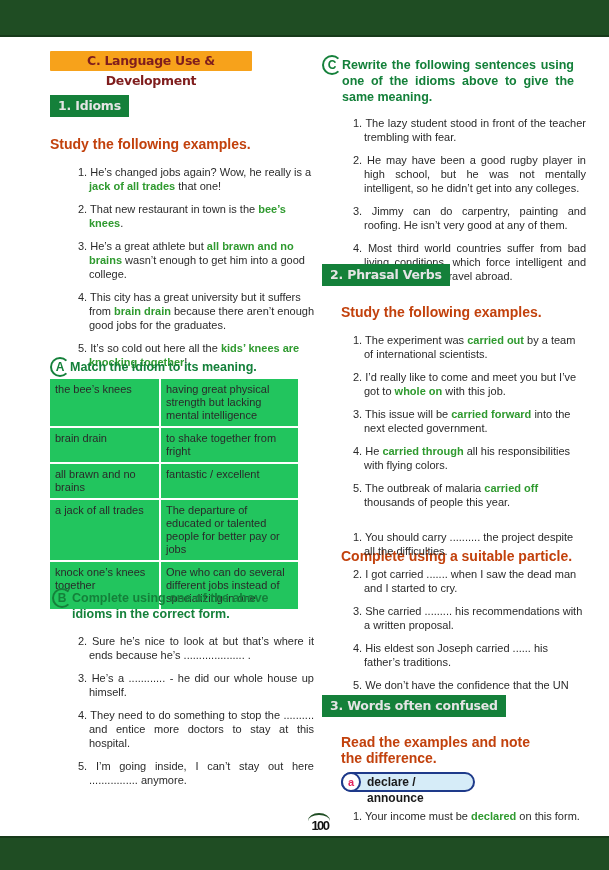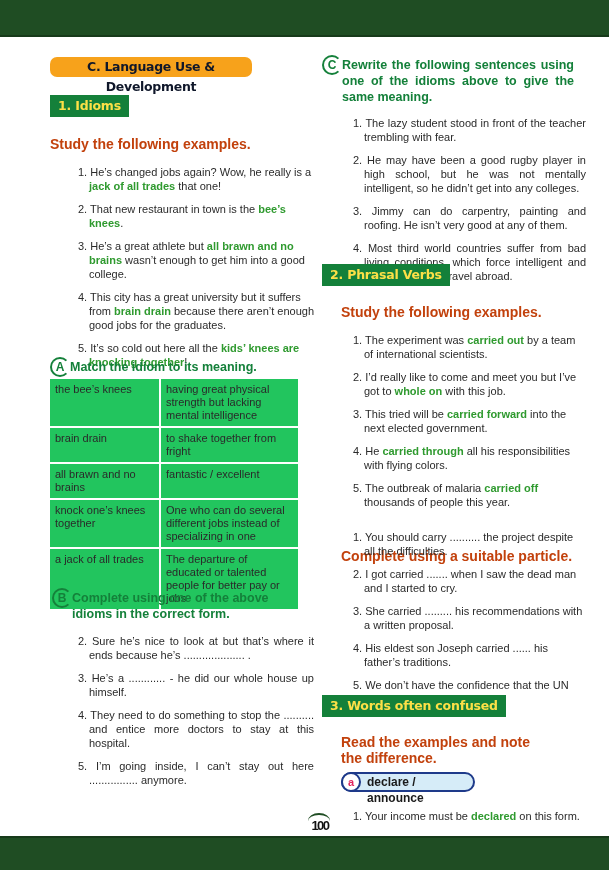--- a/index.html
+++ b/index.html
@@ -6,28 +6,28 @@
   body {
     width: 609px; height: 870px; position: relative; overflow: hidden;
     background: #ffffff;
     font-family: "Liberation Sans", sans-serif;
     color: #222;
   }
   .top-band { position: absolute; left: 0; top: 0; width: 609px; height: 35px; background: #1f4d23; border-bottom: 2px solid #173a1a; }
   .bottom-band { position: absolute; left: 0; top: 836px; width: 609px; height: 34px; background: #1f4d23; border-top: 2px solid #173a1a; }
 
   .section-pill {
-    position: absolute; left: 50px; top: 57px; width: 202px; height: 20px;
-    background: #f7a21b; border-radius: 7px;
-    color: #0f172a; font-weight: bold; font-size: 12.5px;
+    position: absolute; left: 50px; top: 51px; width: 202px; height: 20px;
+    background: #f7a21b; border-radius: 1px;
+    color: #7f1d1d; font-weight: bold; font-size: 12.5px;
     line-height: 20px; text-align: center; font-family: "DejaVu Sans", sans-serif;
     letter-spacing: -0.3px;
   }
   .sec-box {
-    position: absolute; background: #14803a; color: #fde047;
+    position: absolute; background: #14803a; color: #e5e5e5;
     font-weight: bold; font-size: 12.5px; line-height: 22px; padding: 0 8px;
     font-family: "DejaVu Sans", sans-serif; letter-spacing: -0.2px;
   }
   .green-head {
     position: absolute; color: #c2410c; font-weight: bold; font-size: 14px; line-height: 16px;
     font-family: "Liberation Sans", sans-serif;
   }
   .letter-head {
     position: absolute; color: #14803a; font-weight: bold; font-size: 12.5px; line-height: 16px;
   }
@@ -108,26 +108,26 @@
       </tr>
   <tr>
         <td class="c1">brain drain</td>
         <td>to shake together from fright</td>
       </tr>
   <tr>
         <td class="c1">all brawn and no brains</td>
         <td>fantastic / excellent</td>
       </tr>
   <tr>
+        <td class="c1">a jack of all trades</td>
+        <td>The departure of educated or talented people for better pay or jobs</td>
+      </tr>
+  <tr>
         <td class="c1">knock one’s knees together</td>
         <td>One who can do several different jobs instead of specializing in one</td>
-      </tr>
-  <tr>
-        <td class="c1">a jack of all trades</td>
-        <td>The departure of educated or talented people for better pay or jobs</td>
       </tr>
 </tbody>
   </table>
 
 <div class="letter-head" style="left:72px; top:590px; width:232px;">
   <span class="letter-circle">B</span>
   <span>Complete using one of the above idioms in the correct form.</span>
 </div>
 
 <ol class="items" style="left:66px; top:622px; width:236px;">
@@ -149,21 +149,21 @@
   <li class="just">4. Most third world countries suffer from bad living conditions, which force intelligent and skillful people to travel abroad.</li>
 </ol>
 
 <div class="sec-box" style="left:322px; top:264px;">2. Phrasal Verbs</div>
 
 <div class="green-head" style="left:341px; top:304px;">Study the following examples.</div>
 
 <ol class="items" style="left:341px; top:321px; width:233px;">
   <li><span>1.</span> <span>The experiment was </span><span class="hl">carried out</span><span> by a team of international scientists.</span></li>
   <li><span>2.</span> <span>I’d really like to come and meet you but I’ve got to </span><span class="hl">whole on</span><span> with this job.</span></li>
-  <li><span>3.</span> <span>This tried will be </span><span class="hl">carried forward</span><span> into the next elected government.</span></li>
+  <li><span>3.</span> <span>This issue will be </span><span class="hl">carried forward</span><span> into the next elected government.</span></li>
   <li><span>4.</span> <span>He </span><span class="hl">carried through</span><span> all his responsibilities with flying colors.</span></li>
   <li><span>5.</span> <span>The outbreak of malaria </span><span class="hl">carried off</span><span> thousands of people this year.</span></li>
 </ol>
 
 <div class="green-head" style="left:341px; top:500px;margin-top:48px;">Complete using a suitable particle.</div>
 
 <ol class="items" style="left:341px; top:518px; width:233px;">
   <li>1. You should carry .......... the project despite all the difficulties.</li>
   <li>2. I got carried ....... when I saw the dead man and I started to cry.</li>
   <li>3. She carried ......... his recommendations with a written proposal.</li>

